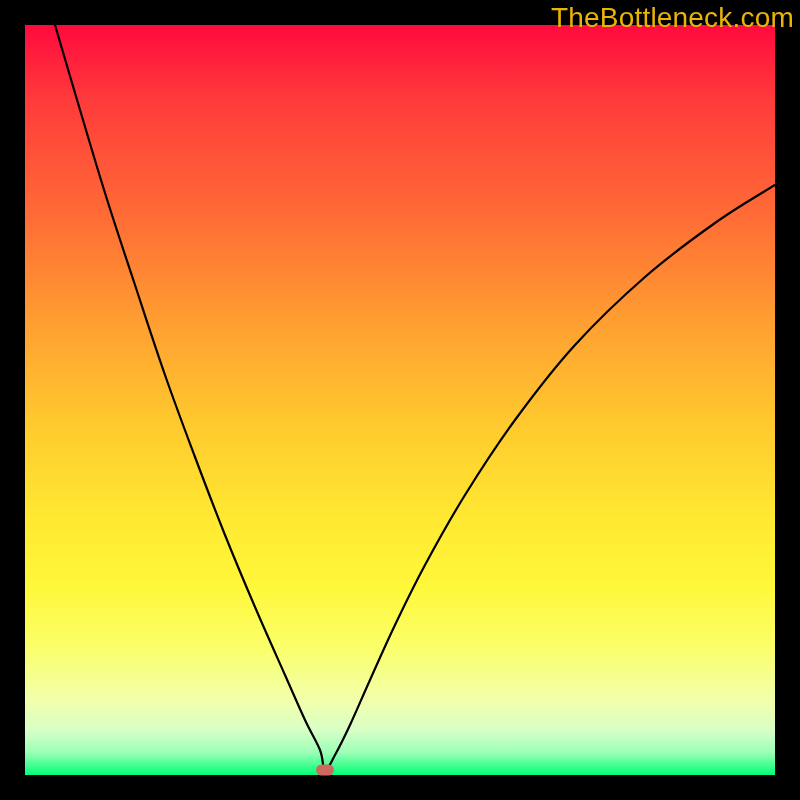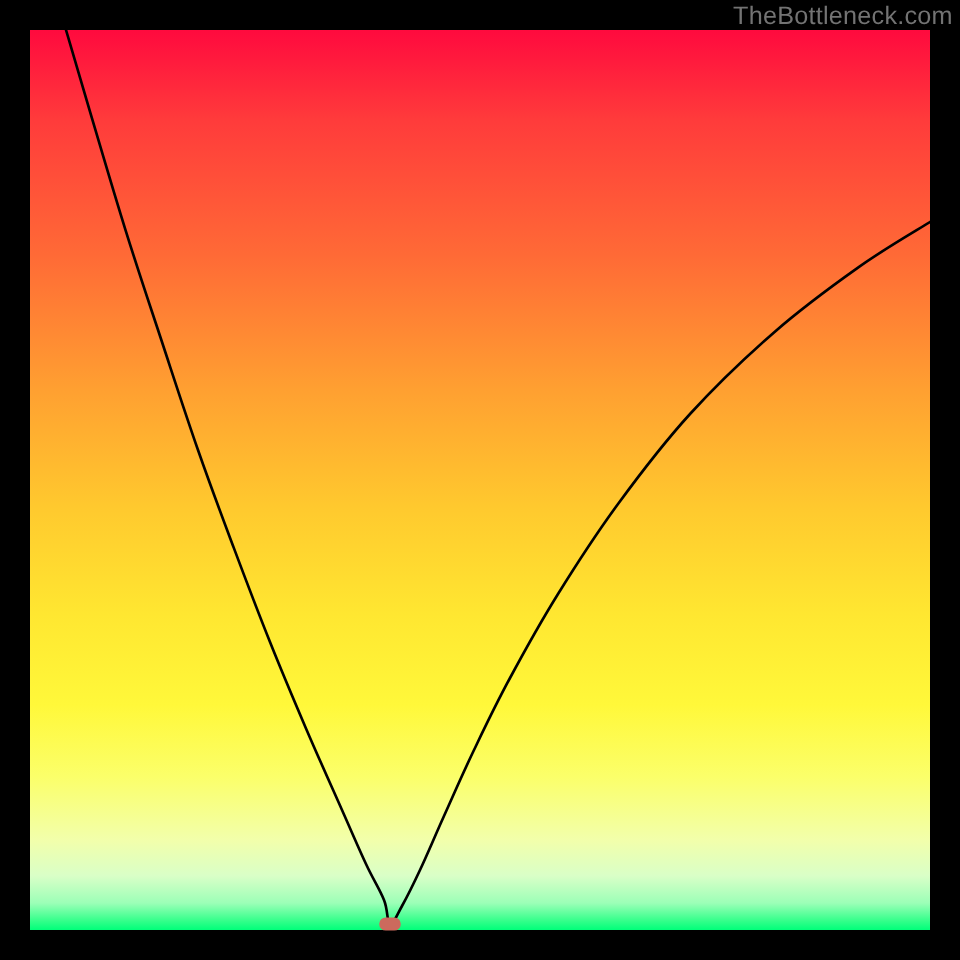--- a/index.html
+++ b/index.html
@@ -38,22 +38,22 @@
       #d9ffc7 94%,
       #9cffb7 97%,
       #33ff8a 99%,
       #00ff7a 100%
     );
   }
   .watermark {
     position: absolute;
     top: 2px;
     right: 6px;
-    color: #737373;
-    font-size: 21px;
+    color: #eab308;
+    font-size: 28px;
     font-weight: 500;
     letter-spacing: 0.2px;
     user-select: none;
   }
   svg.curve {
     position: absolute;
     left: 0;
     top: 0;
     width: 750px;
     height: 750px;

